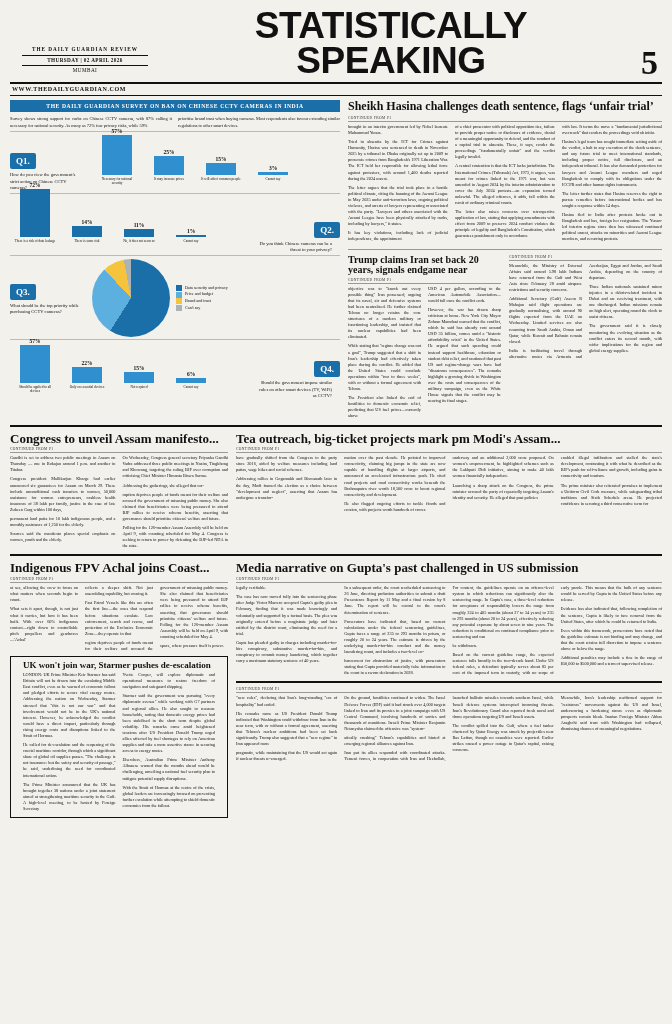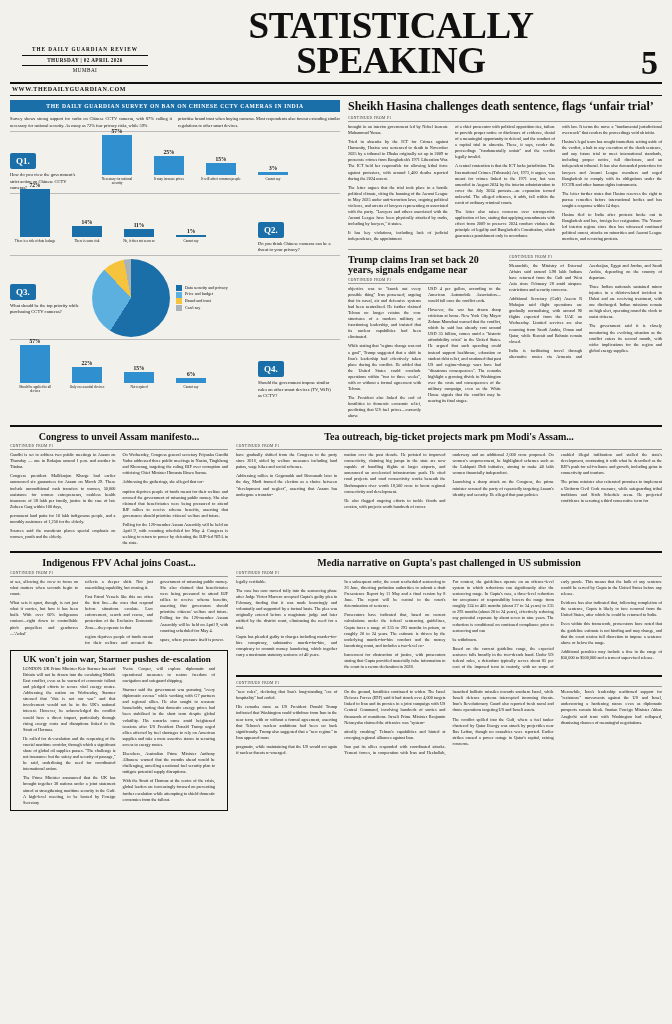--- a/index.html
+++ b/index.html
@@ -34,21 +34,21 @@
   }
   .mh-left .l1 { font-weight: bold; letter-spacing: 1px; }
   .mh-left .l2 { border-top:1px solid #111; border-bottom:1px solid #111; margin:1px 12px; padding:1px 0; font-weight:bold;}
   .mh-title {
     flex: 1;
     text-align: center;
     font-size: 37px;
     line-height: 0.95;
     font-weight: bold;
     letter-spacing: -0.5px;
-    font-family: Liberation Serif, serif;
+    font-family: Liberation Sans, sans-serif;
   }
   .mh-right {
     width: 40px;
     text-align: right;
     font-size: 34px;
     font-weight: bold;
     line-height: 0.9;
     padding-right: 4px;
   }
   .mh-url {
@@ -123,21 +123,21 @@
     line-height: 1.05;
     margin: 0 0 3px 0;
     font-weight: bold;
   }
   .contfrom { font-size: 3.6px; letter-spacing: 0.4px; color:#333; border-bottom:1px solid #999; padding-bottom:1px; margin-bottom:2px;}
   .cols3 { column-count: 3; column-gap: 7px; font-size: 4.3px; line-height: 1.42; text-align: justify; }
   .cols2 { column-count: 2; column-gap: 7px; font-size: 4.3px; line-height: 1.42; text-align: justify; }
   .cols4 { column-count: 4; column-gap: 7px; font-size: 4.3px; line-height: 1.42; text-align: justify; }
   p { margin: 0 0 3px 0; }
 
-  .sec-head { font-size: 10px; font-weight: bold; line-height: 1.05; margin: 0 0 2px 0; text-align: center; }
+  .sec-head { font-size: 13px; font-weight: bold; line-height: 1.05; margin: 0 0 2px 0; }
   .sec-head-sm { font-size: 10px; font-weight: bold; line-height: 1.05; margin: 0 0 2px 0; }
 
   .rule { border-top: 2px solid #111; margin: 5px 0 4px 0; }
   .rule-thin { border-top: 1px solid #999; margin: 4px 0 3px 0; }
 
   .mid-region { display: flex; gap: 8px; margin-top: 5px; }
   .mid-col { flex: 1; }
 
   .box-ad {
     border: 1px solid #111;
@@ -220,21 +220,21 @@
               <div class="bar-val">11%</div>
               <div class="bar" style="height:8px;background:#1b6fa8"></div>
               <div class="bar-lab">No, it does not seem so</div>
             </div>
             <div class="bar-col">
               <div class="bar-val">1%</div>
               <div class="bar" style="height:2px;background:#1b6fa8"></div>
               <div class="bar-lab">Cannot say</div>
             </div>
           </div>
-          <div class="q-left" style="text-align:left">
+          <div class="q-left" style="text-align:right">
             <span class="q-tag">Q2.</span>
             <div class="q-text">Do you think Chinese cameras can be a threat to your privacy?</div>
           </div>
         </div>
       </div>
 
       <div class="chartbox">
         <div class="chart-row" style="align-items:center">
           <div class="q-left">
             <span class="q-tag">Q3.</span>
@@ -281,21 +281,21 @@
               <div class="bar-val">15%</div>
               <div class="bar" style="height:11px"></div>
               <div class="bar-lab">Not required</div>
             </div>
             <div class="bar-col">
               <div class="bar-val">6%</div>
               <div class="bar" style="height:5px"></div>
               <div class="bar-lab">Cannot say</div>
             </div>
           </div>
-          <div class="q-left" style="text-align:left">
+          <div class="q-left" style="text-align:right">
             <span class="q-tag">Q4.</span>
             <div class="q-text">Should the government impose similar rules on other smart devices (TV, WiFi) as CCTV?</div>
           </div>
         </div>
       </div>
     </div>
 
     <div class="lead">
       <h1>Sheikh Hasina challenges death sentence, flags ‘unfair trial’</h1>
       <div class="contfrom">CONTINUED FROM P1</div>

